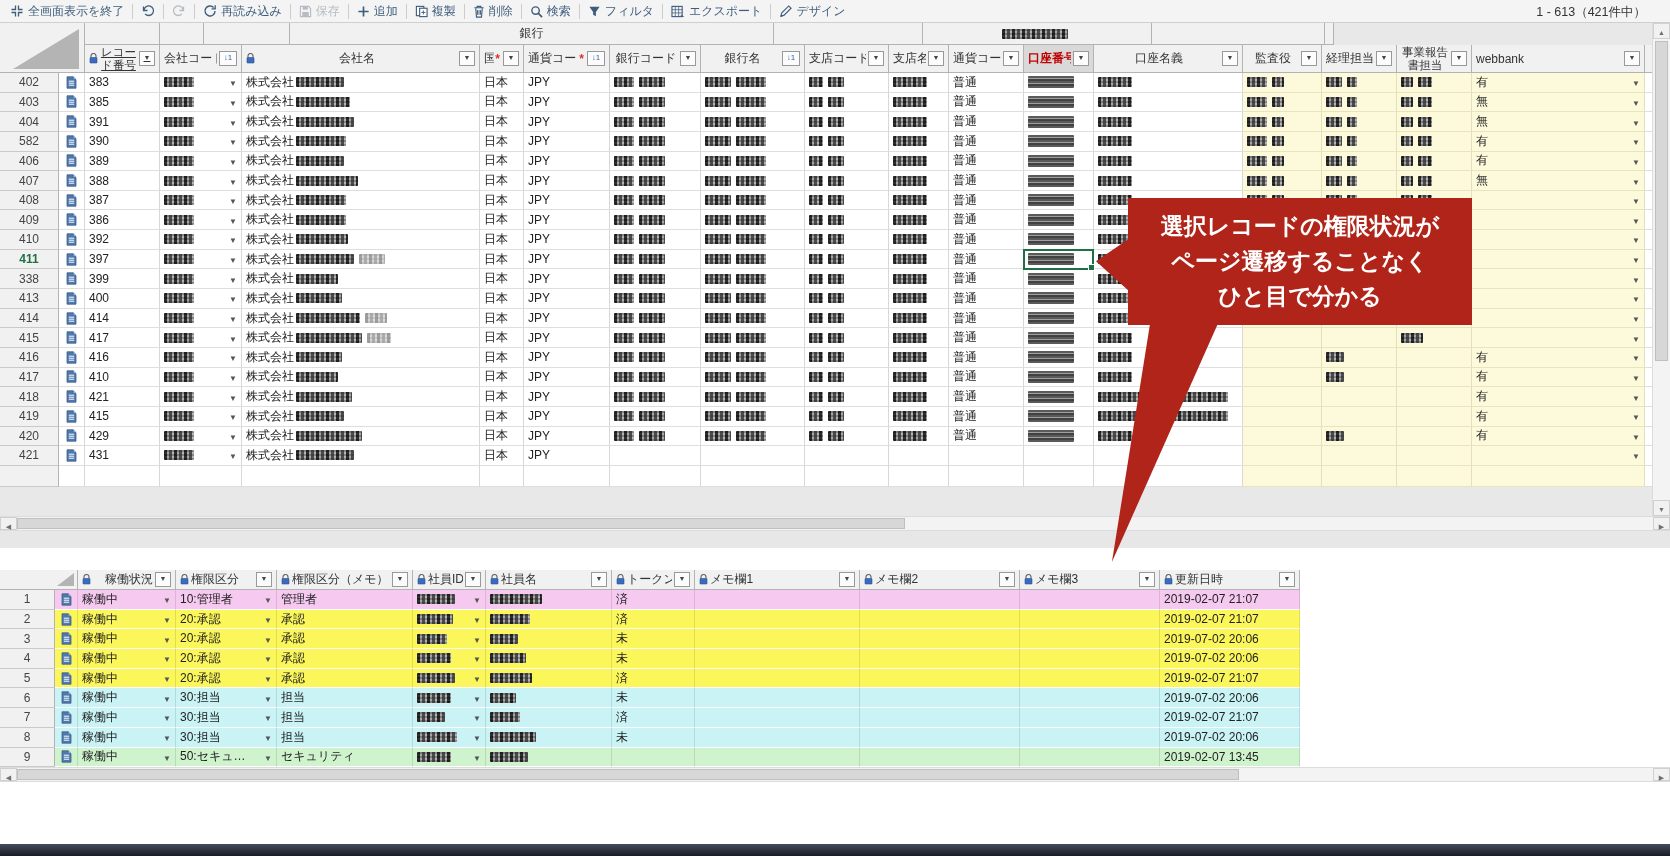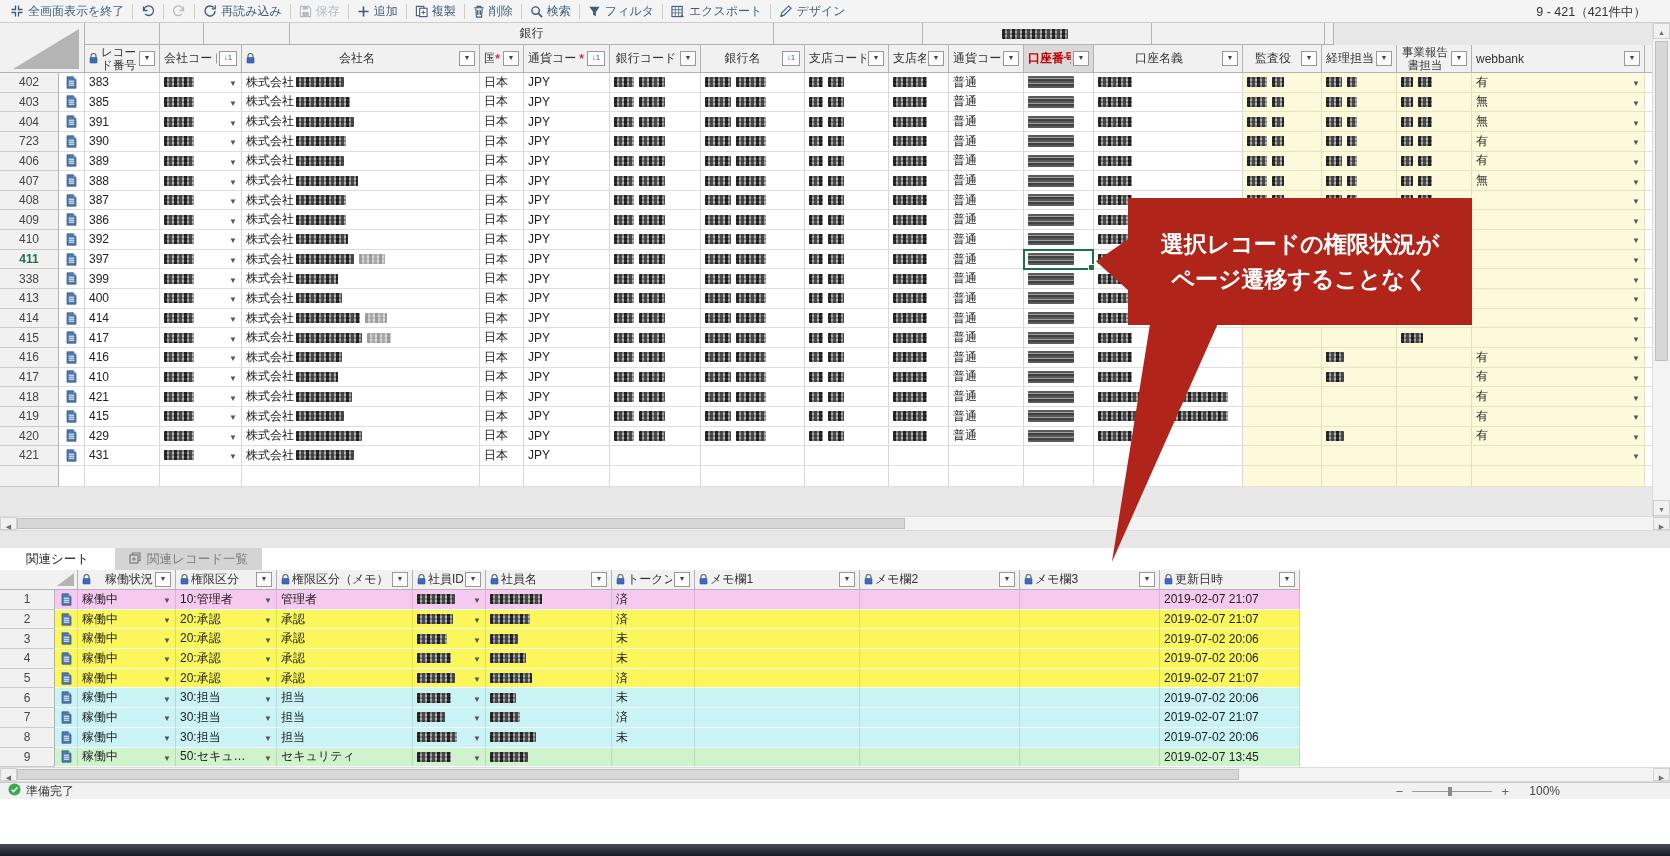--- a/index.html
+++ b/index.html
@@ -208,21 +208,21 @@
       <div class="tb-btn">
         <span class="tb-ic">
           <svg width="13" height="13" viewBox="0 0 14 14">
             <path d="M2 12l1-3.5L10.5 1 13 3.5 5.5 11z" fill="none" stroke="currentColor" stroke-width="1.2"></path>
             <path d="M2 12l3.5-1" stroke="currentColor" stroke-width="1.2"></path>
           </svg>
         </span>
         <span>デザイン</span>
       </div>
     </div>
-  <div id="record-range">9 - 421（421件中）</div>
+  <div id="record-range">1 - 613（421件中）</div>
 
   <div id="main-grid">
     <div id="corner">
         <div class="tri"></div>
       </div>
   <div class="mg-row" style="height: 22px; margin-left: 85px;">
         <div class="mg-cell hd" style="width: 75px;"></div>
         <div class="mg-cell hd" style="width: 44px;"></div>
         <div class="mg-cell hd" style="width: 86px;"></div>
         <div class="mg-cell hd" style="width: 484px;">
@@ -231,21 +231,21 @@
         <div class="mg-cell hd" style="width: 149px;"></div>
         <div class="mg-cell hd" style="width: 229px;">
           <span class="lbl" style="display: flex; justify-content: center;">
             <span class="rd" style="width: 66px;"></span>
           </span>
         </div>
         <div class="mg-cell hd" style="width: 173px;"></div>
         <div class="mg-cell hd" style="width: 7px;"></div>
       </div>
       <div class="mg-row" style="height: 28px; margin-left: 85px;">
-        <div class="mg-cell hd two" style="width: 75px;">
+        <div class="mg-cell hd two" style="width: 75px; text-decoration: underline;">
           <span style="display: flex; margin-right: 2px; flex: 0 0 auto;">
             <svg width="9" height="11" viewBox="0 0 9 11">
               <path d="M2 4.5V3a2.5 2.5 0 0 1 5 0v1.5" fill="none" stroke="#6b6b6b" stroke-width="1.2"></path>
               <rect x="1" y="4.5" width="7" height="5.5" rx="0.5" fill="#3a6bbf" stroke="#2c5394" stroke-width="0.6"></rect>
             </svg>
           </span>
           <span class="lbl">レコード番号</span>
           <span class="dd"></span>
         </div>
         <div class="mg-cell hd" style="width: 82px;">
@@ -529,21 +529,21 @@
           <span class="rd" style="width: 14px;"></span>
         </div>
         <div class="mg-cell yel" style="width: 173px;">
           <span>無</span>
           <span class="ddp"></span>
         </div>
         <div class="mg-cell " style="width: 7px;"></div>
       </div>
       <div class="mg-row" style="height: 19.65px;">
         <div class="mg-cell gut" style="width: 59px;">
-          <span>723</span>
+          <span>582</span>
         </div>
         <div class="mg-cell " style="width: 26px;">
           <span class="doc-ic">
             <svg width="11" height="13" viewBox="0 0 11 13">
               <path d="M1 .8h6.2L10 3.6V12.2H1z" fill="#4e79ae" stroke="#3c608c" stroke-width="0.8"></path>
               <path d="M7.2 .8V3.6H10" fill="#9db7d6" stroke="#3c608c" stroke-width="0.6"></path>
               <path d="M2.8 5.2h5.4M2.8 7.2h5.4M2.8 9.2h5.4" stroke="#fff" stroke-width="1"></path>
             </svg>
           </span>
         </div>
@@ -1719,33 +1719,20 @@
   </div>
 
   <div id="hscroll1" class="sbar">
     <div class="sa sa-l"></div>
     <div class="sth" style="left:17px;top:1px;width:888px;height:11px;"></div>
     <div class="sa sa-r"></div>
   </div>
 
   <div id="gap1"></div>
 
-  <div id="tabbar">
-    <div id="tab1">
-        <span>関連シート</span>
-      </div>
-    <div id="tab2">
-      <span><svg width="12" height="12" viewBox="0 0 12 12">
-            <rect x="1" y="3" width="8" height="8" fill="none" stroke="#7a7a7a" stroke-width="1.2"></rect>
-            <path d="M3.5 3V1h7.5v7.5H9" fill="none" stroke="#7a7a7a" stroke-width="1.2"></path>
-            <path d="M3 7h4M5 5v4" stroke="#7a7a7a" stroke-width="1"></path>
-          </svg></span>
-      <span>関連レコード一覧</span>
-    </div>
-  </div>
 
   <div id="bottom-grid">
     <div id="bcorner">
         <div class="tri small"></div>
       </div>
   <div class="bt-row" style="height: 20px; margin-left: 78px;">
         <div class="mg-cell hd" style="width: 98px;">
           <span style="display: flex; margin-right: 2px; flex: 0 0 auto;">
             <svg width="9" height="11" viewBox="0 0 9 11">
               <path d="M2 4.5V3a2.5 2.5 0 0 1 5 0v1.5" fill="none" stroke="#6b6b6b" stroke-width="1.2"></path>
@@ -2216,41 +2203,25 @@
         </div>
       </div>
     </div>
 
   <div id="hscroll2" class="sbar">
     <div class="sa sa-l"></div>
     <div class="sth" style="left:17px;top:1px;width:1222px;height:11px;"></div>
     <div class="sa sa-r"></div>
   </div>
 
-  <div id="statusbar">
-    <div id="ready">
-      <span><svg width="13" height="13" viewBox="0 0 14 14">
-            <circle cx="7" cy="7" r="6.5" fill="#3daa4d"></circle>
-            <path d="M4 7.2l2 2.2 4-4.6" stroke="#fff" stroke-width="1.6" fill="none"></path>
-          </svg></span>
-      <span>準備完了</span>
-    </div>
-    <div id="zoomctl">
-      <span class="zbtn">−</span>
-      <div id="ztrack">
-          <div id="zthumb"></div>
-        </div>
-      <span class="zbtn">+</span>
-      <span id="zpct">100%</span>
-    </div>
-  </div>
 
   <div id="dark-strip"></div>
 
   <div id="tail-left"></div>
   <div id="tail-down"></div>
   <div id="callout-box">
     <div>選択レコードの権限状況が</div>
     <div>ページ遷移することなく</div>
+    <div>ひと目で分かる</div>
   </div>
 
   <div id="sel-overlay"></div>
 </div>
 
 </body></html>

